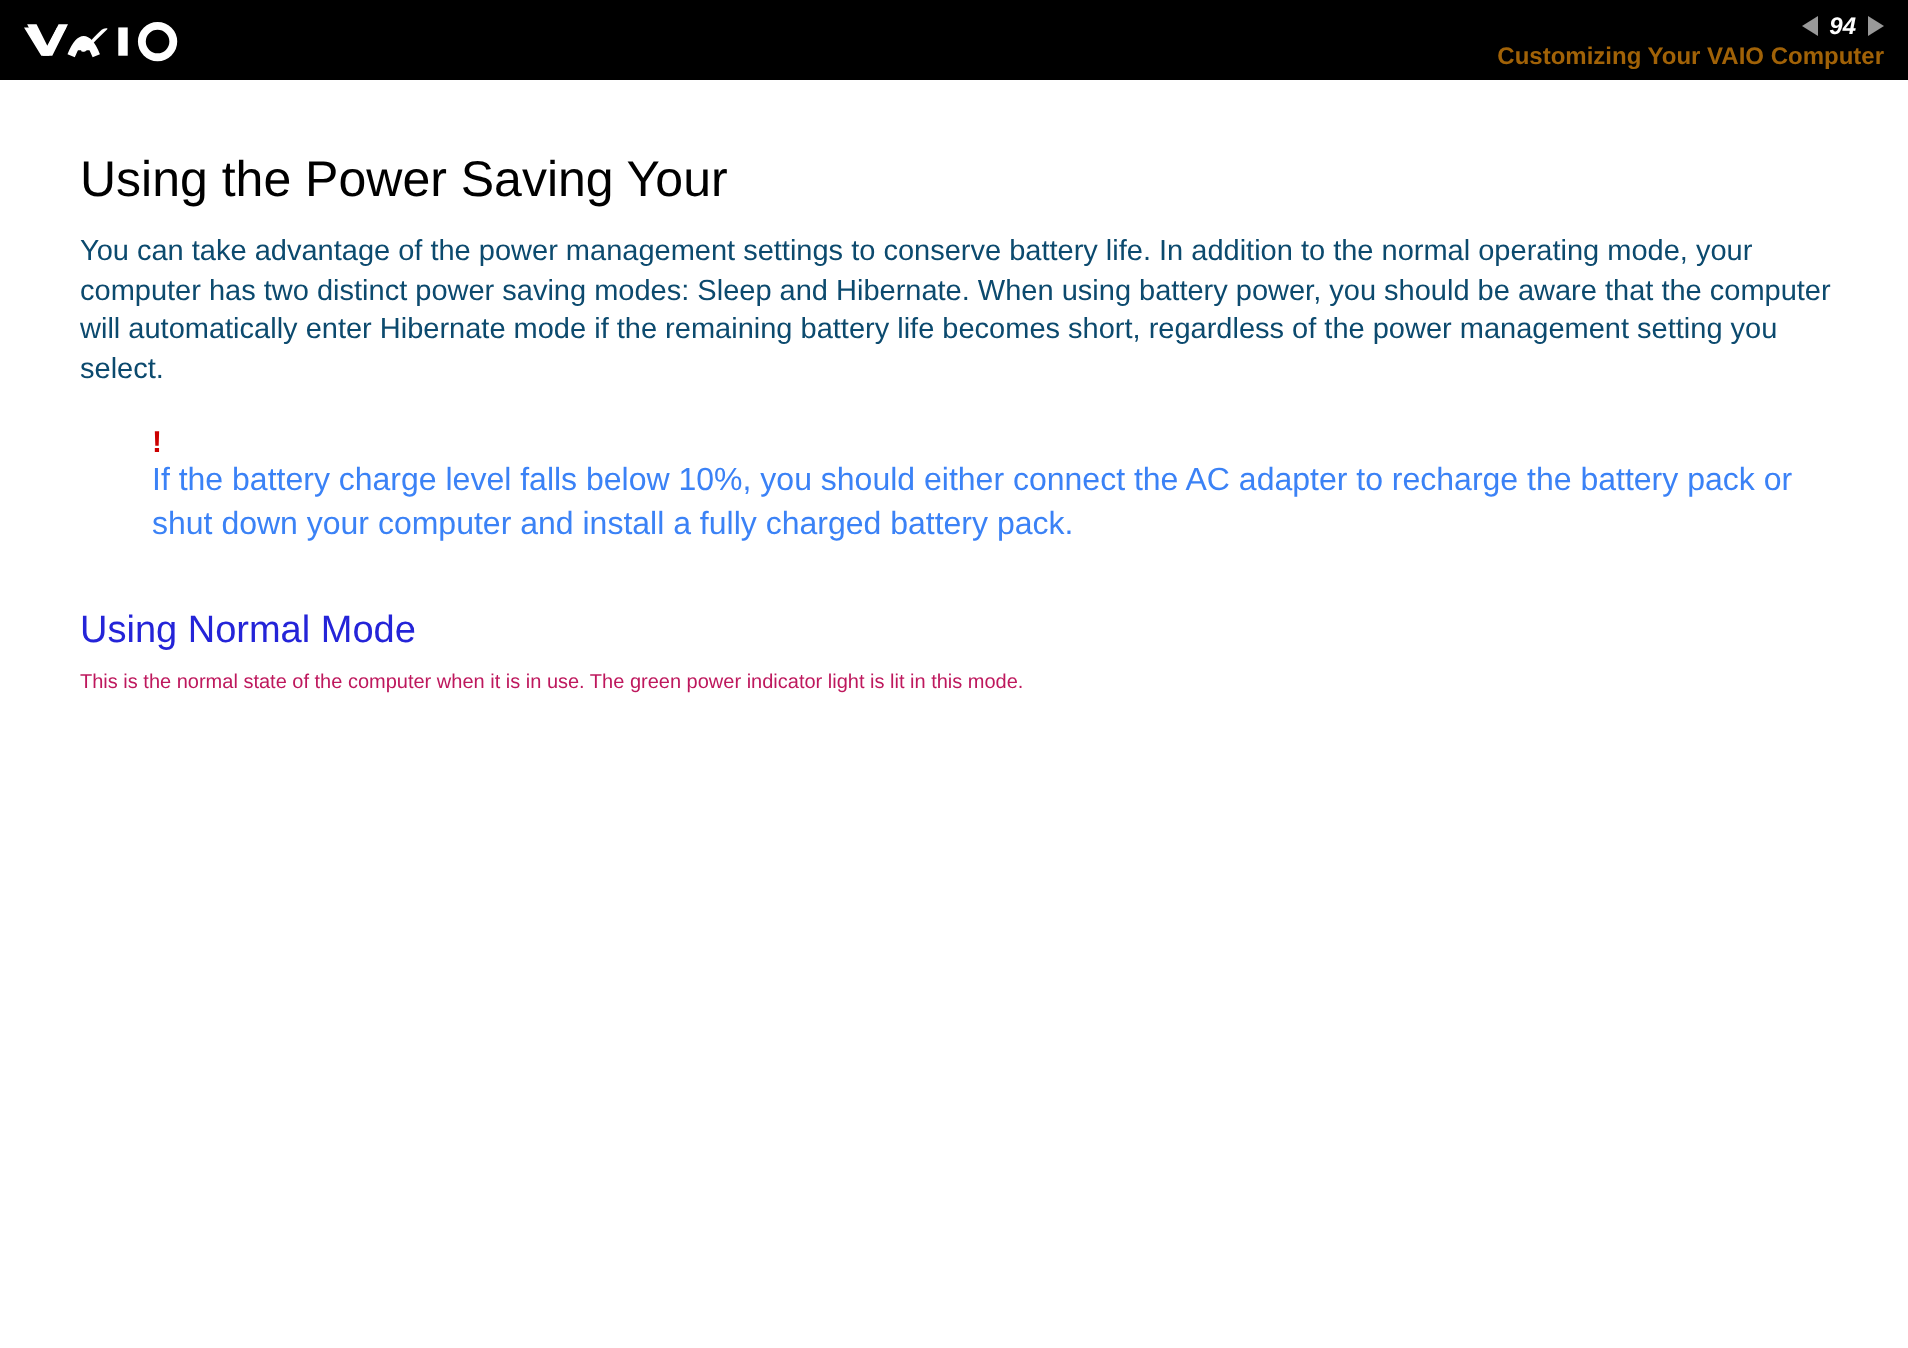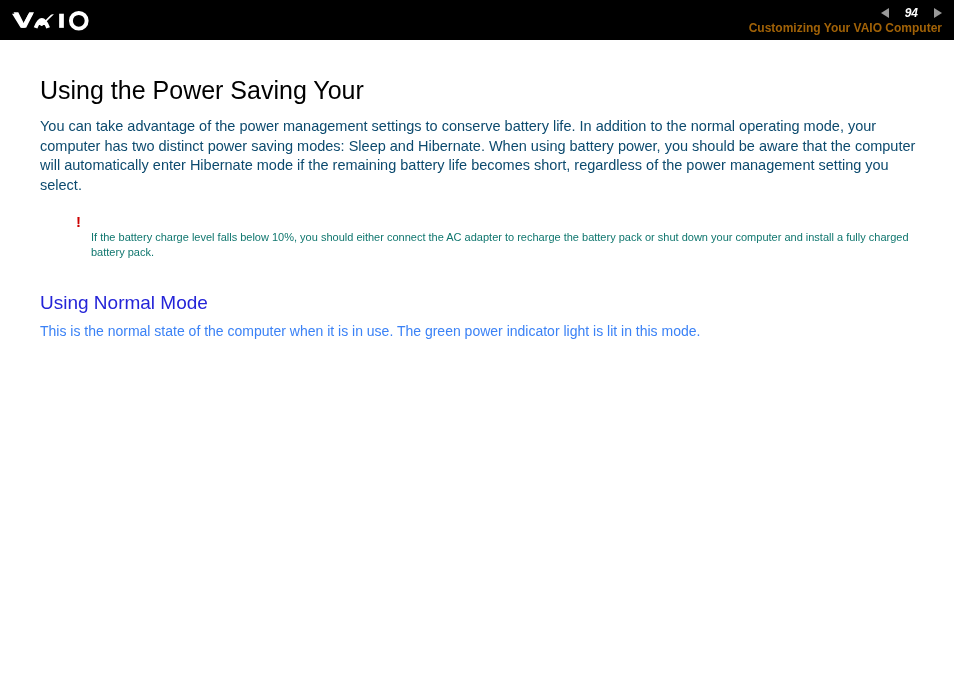--- a/index.html
+++ b/index.html
@@ -32,21 +32,21 @@
     .header-right {
       text-align: right;
       display: flex;
       flex-direction: column;
       align-items: flex-end;
       justify-content: center;
     }
     .page-nav {
       display: flex;
       align-items: center;
-      gap: 16px;
+      gap: 6px;
       margin-bottom: 1px;
     }
     .arrow-left, .arrow-right {
       width: 0;
       height: 0;
     }
     .arrow-left {
       border-top: 5px solid transparent;
       border-bottom: 5px solid transparent;
       border-right: 8px solid #999;
@@ -87,37 +87,36 @@
       margin-bottom: 16px;
     }
     .warning-mark {
       color: #c00;
       font-weight: bold;
       font-size: 15px;
       display: block;
       margin-bottom: 0px;
     }
     .warning-text {
-      font-size: 11px;
+      font-size: 16px;
       font-family: Arial, Helvetica, sans-serif;
       line-height: 1.35;
-      color: #0f766e;
-      margin-left: 15px;
+      color: #3b82f6;
     }
     .sub-heading {
       font-size: 19px;
       font-weight: normal;
       color: #2424d8;
       margin-bottom: 8px;
       margin-top: 32px;
     }
     .sub-text {
-      font-size: 14px;
+      font-size: 10px;
       line-height: 1.35;
-      color: #3b82f6;
+      color: #be185d;
     }
   </style>
 </head>
 <body>
 
 <div class="header">
   <div class="logo">
     <svg viewBox="0 0 140 28" width="110" fill="#fff">
       <path d="M 2 4 L 12 24 L 18 24 L 28 4 L 22 4 L 15 18 L 8 4 Z"></path>
       <path d="M 40 4 L 36 24 L 42 24 L 43 18 L 53 18 L 54 24 L 60 24 L 56 4 Z M 45 13 L 48 7 L 51 13 Z" fill="none"></path>

